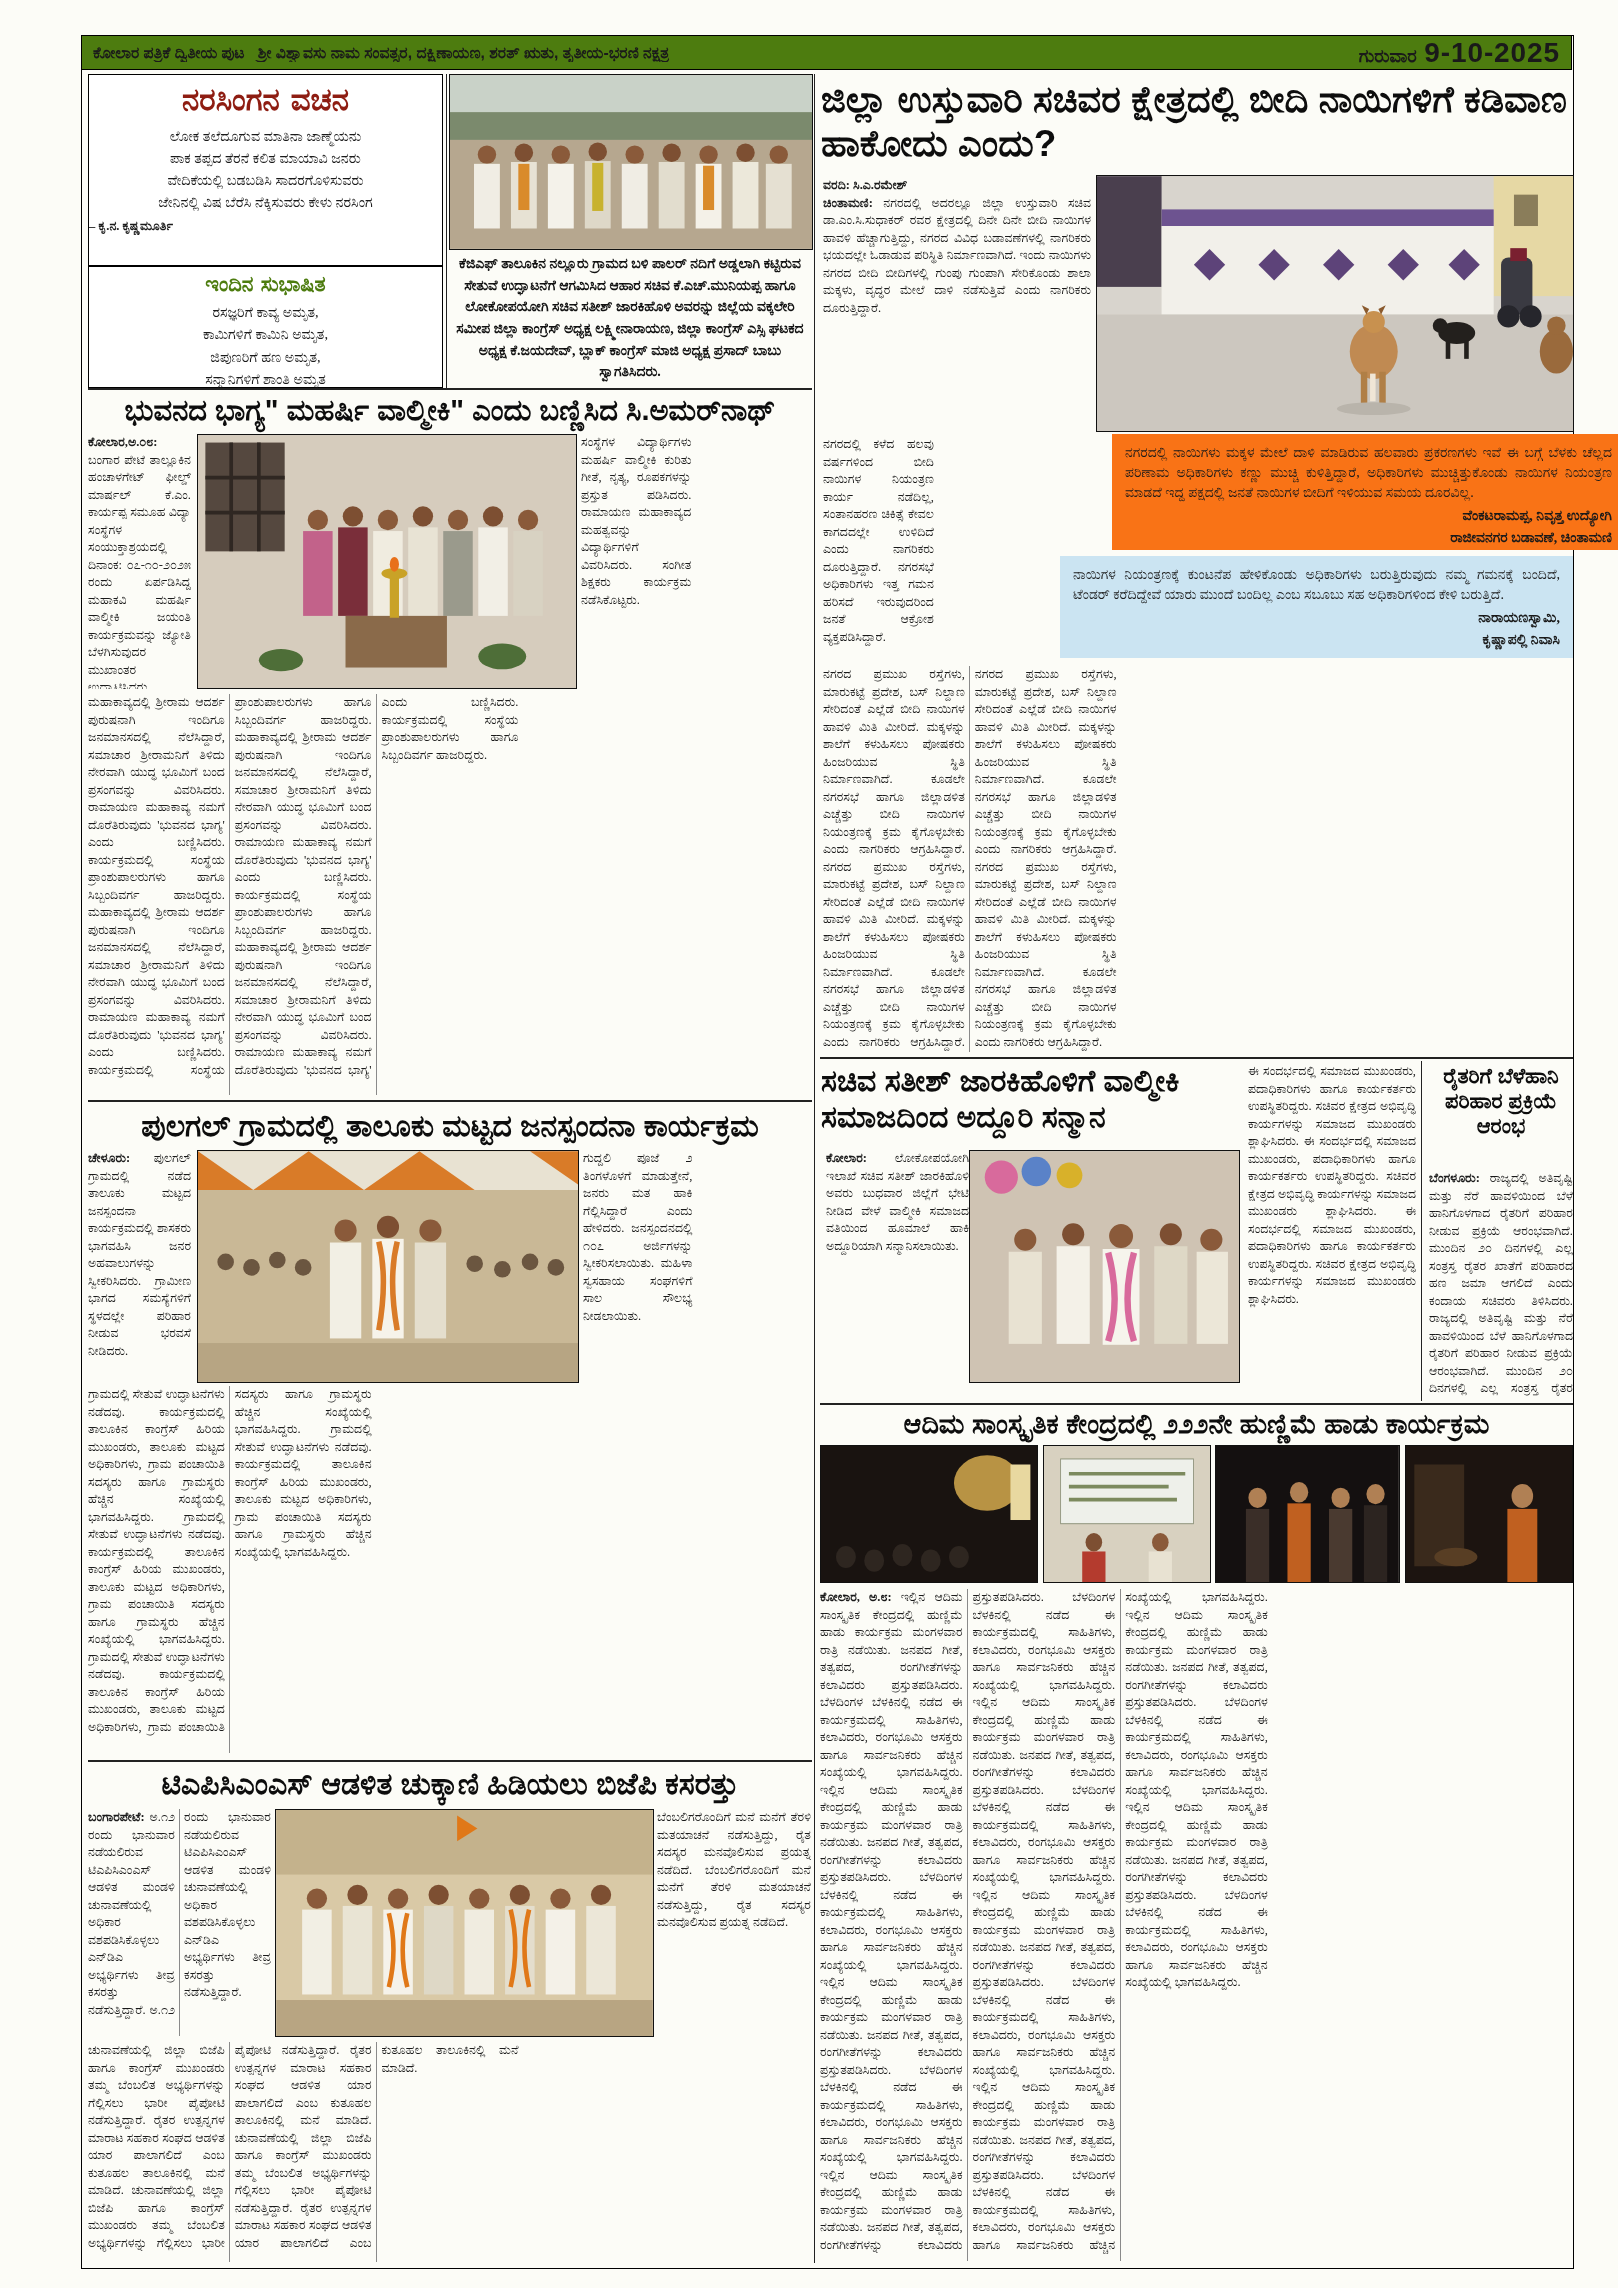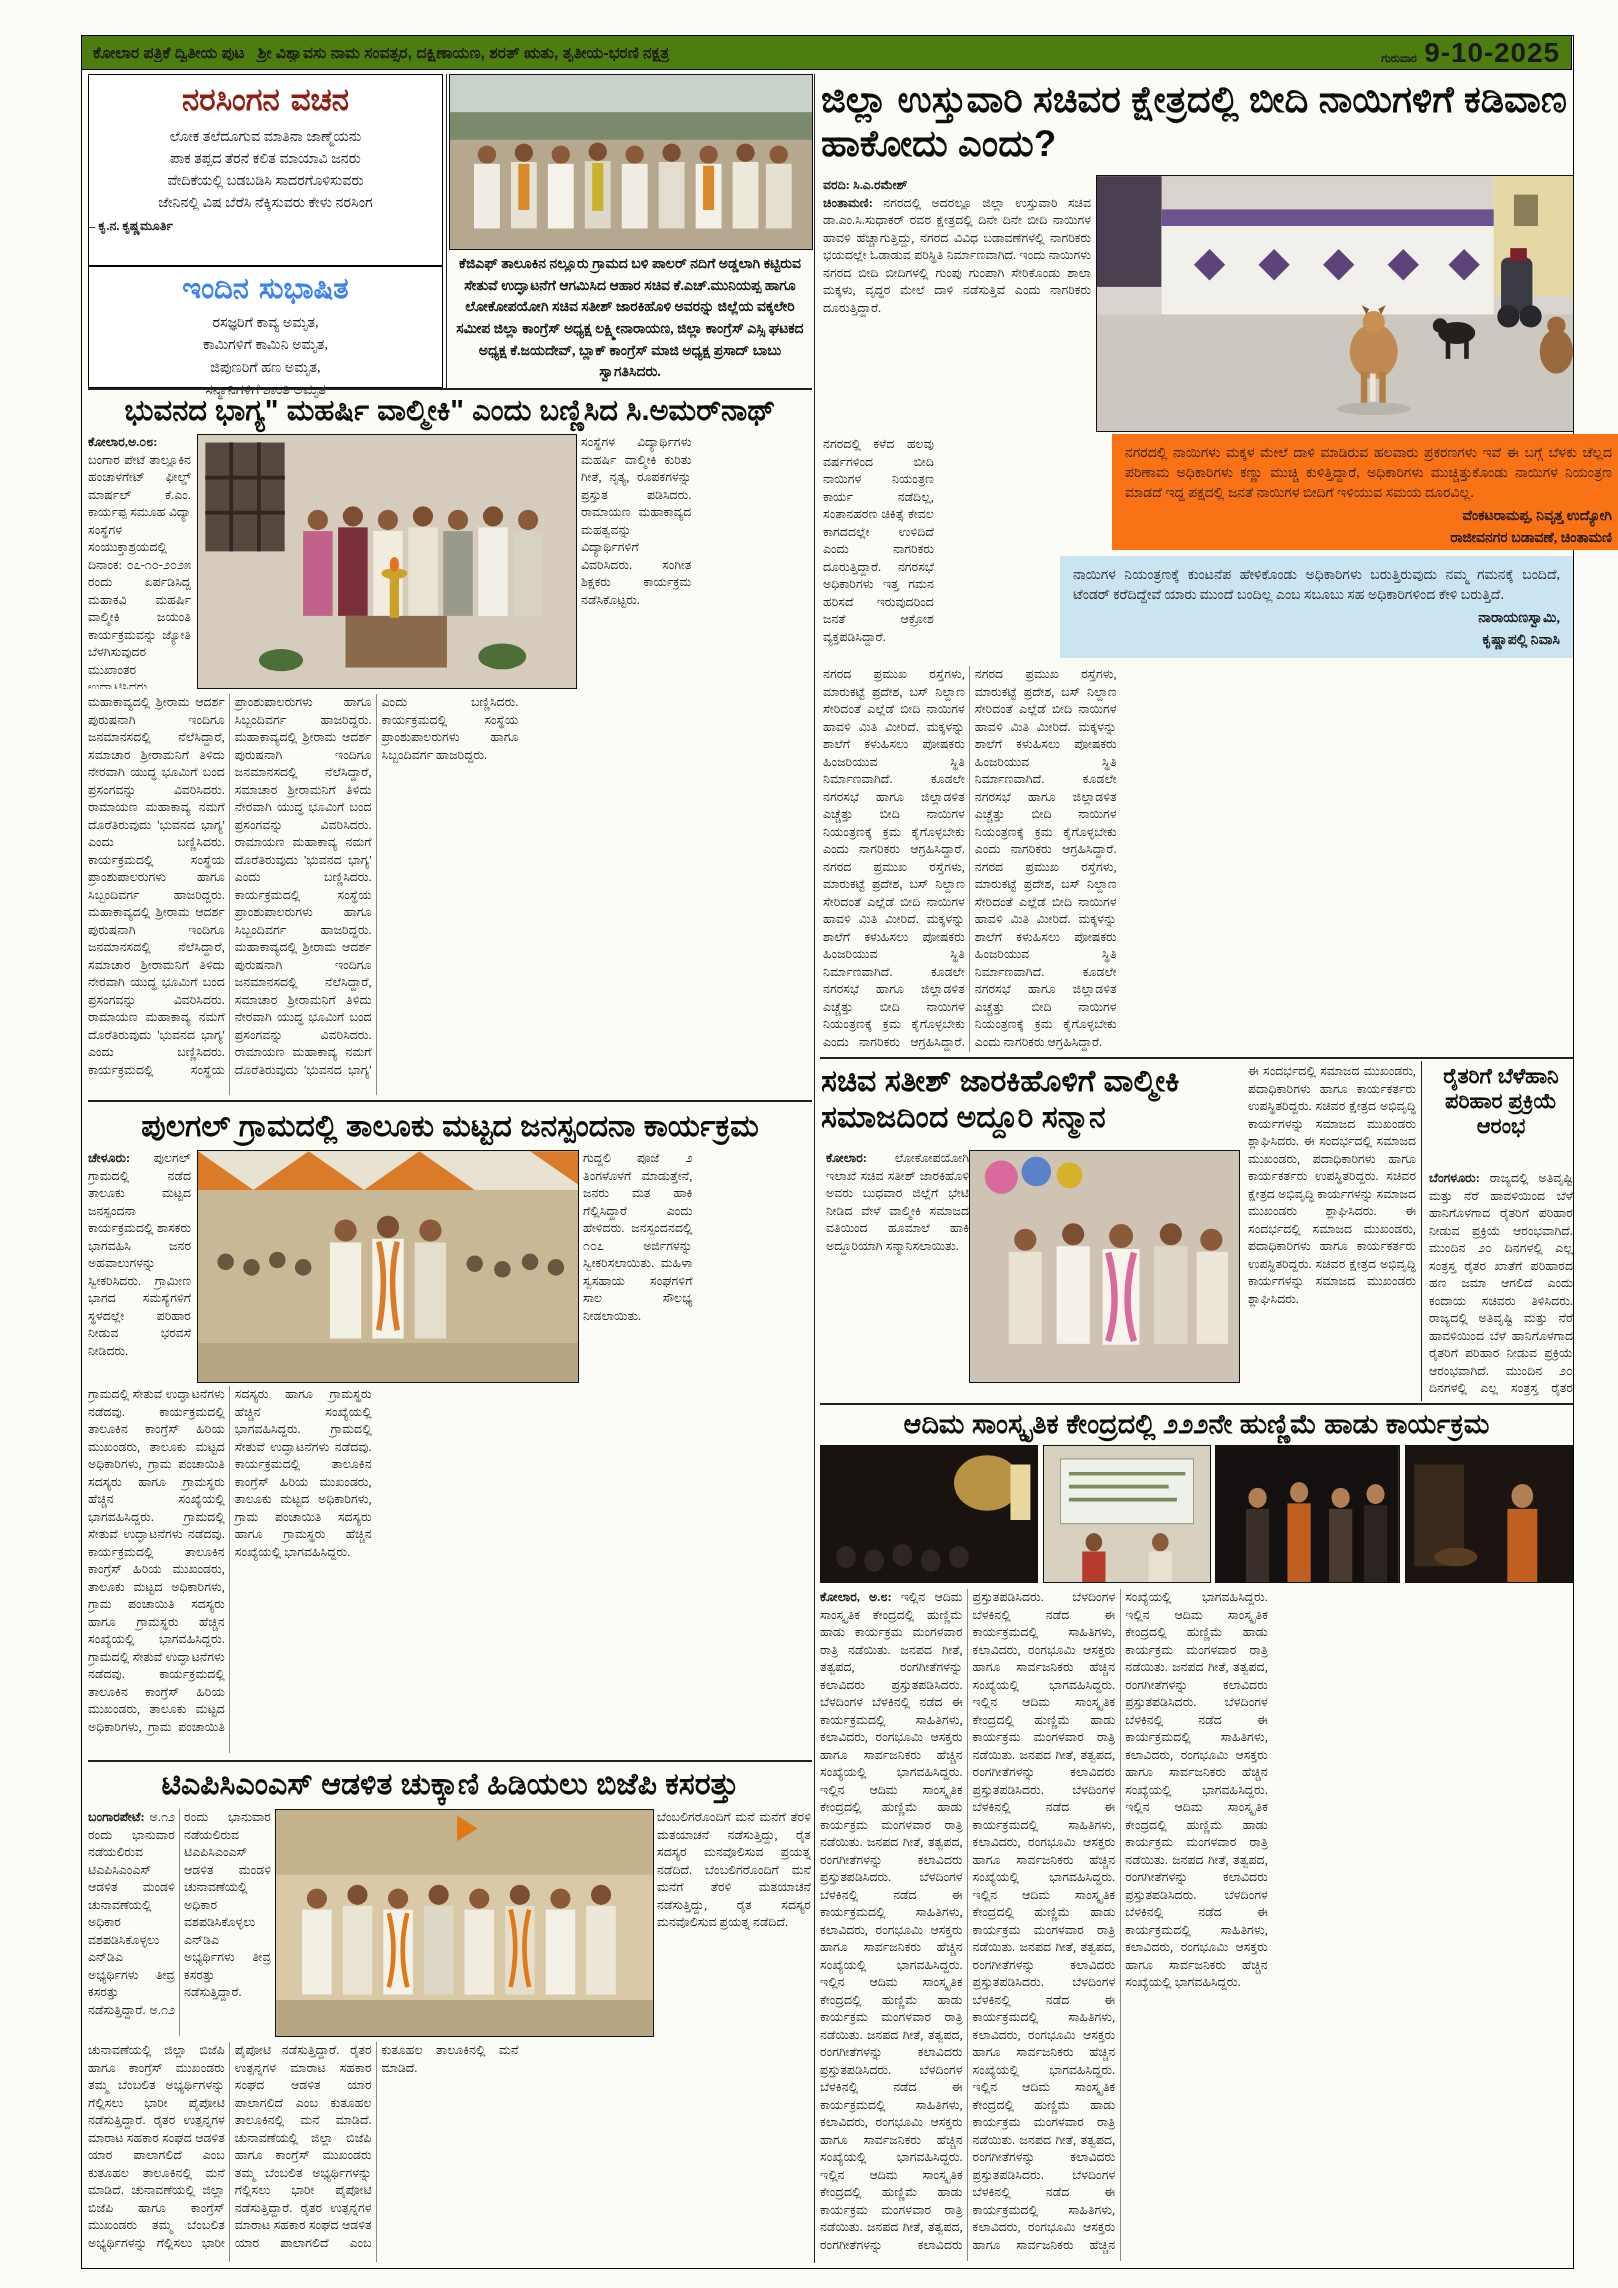--- a/index.html
+++ b/index.html
@@ -5,28 +5,28 @@
   html,body{margin:0;padding:0;background:#e9e7e0;}
   .page{position:relative;width:1619px;height:2289px;background:#fcfcf7;margin:0 auto;
         font-family:"Liberation Serif",serif;color:#1a1a1a;overflow:hidden;}
   .frame{position:absolute;left:81px;top:35px;width:1491px;height:2232px;border:1.8px solid #000;pointer-events:none;}
   
   .masthead{position:absolute;left:81px;top:35px;width:1491px;height:35px;border:1.8px solid #000;
             background:#4d7c0f;display:flex;align-items:center;justify-content:space-between;
             box-sizing:border-box;padding:0 11px;font-family:"Liberation Sans",sans-serif;}
   .masthead .left{font-weight:bold;font-size:15.7px;white-space:nowrap;overflow:hidden;}
   .masthead .right{display:flex;align-items:baseline;gap:7.4px;}
-  .masthead .wd{font-weight:bold;font-size:11px;}
+  .masthead .wd{font-weight:bold;font-size:18px;}
   .masthead .dt{font-weight:bold;font-size:28px;letter-spacing:0.9px;}
   
   .vr,.hr{position:absolute;background:#222;}
   
   .box{position:absolute;border:1.8px solid #000;background:#fff;box-sizing:border-box;text-align:center;}
   .box .t1{font-family:"DejaVu Serif",serif;font-weight:bold;font-size:31px;color:#8e1d12;margin:5.5px 0 7.4px;}
-  .box .t2{font-family:"DejaVu Serif",serif;font-weight:bold;font-size:29px;color:#3b82f6;margin:3.7px 0 5.5px;}
+  .box .t2{font-family:"DejaVu Serif",serif;font-weight:bold;font-size:21px;color:#4d7c0f;margin:3.7px 0 5.5px;}
   .box .ln{font-size:14.3px;line-height:1.55;}
   .box .by{font-size:12.5px;font-weight:bold;text-align:left;padding-right:13px;margin-top:5.5px;}
   
   .hl{position:absolute;font-family:"Liberation Sans",sans-serif;font-weight:bold;color:#0d0d0d;line-height:1.2;}
   .ctr{text-align:center;}
   
   .bd{position:absolute;font-size:12.5px;line-height:1.4;text-align:justify;overflow:hidden;}
   .bd b{font-size:12.5px;}
   .cols2{column-count:2;column-gap:9.2px;column-rule:0.9px solid #8a8a8a;column-fill:auto;}
   .cols5{column-count:5;column-gap:10px;column-rule:0.9px solid #8a8a8a;column-fill:auto;}

